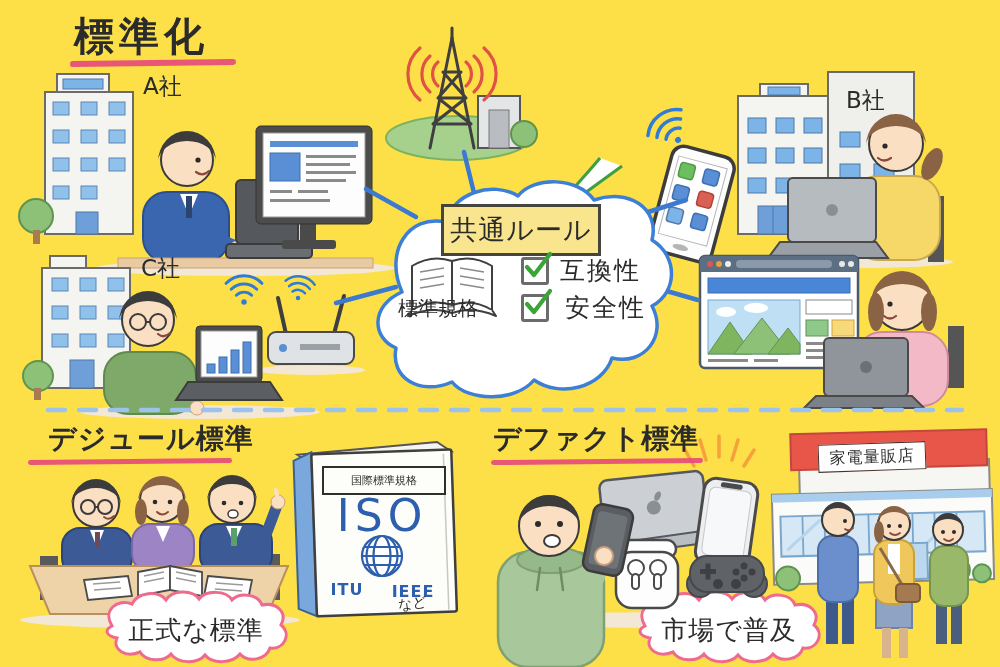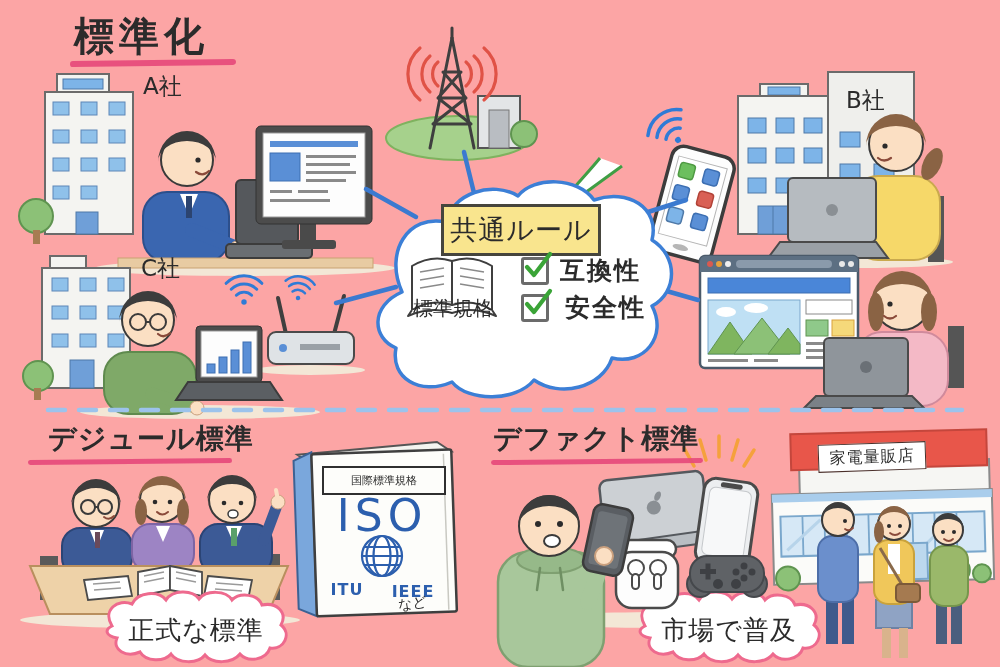--- a/index.html
+++ b/index.html
@@ -1,36 +1,36 @@
 <!DOCTYPE html>
 <html><head>
 <meta charset="utf-8">
 <style>
   html,body{margin:0;padding:0;background:#e9e9e9;}
-  .stage{position:relative;width:1000px;height:667px;background:#fca5a5;overflow:hidden;
+  .stage{position:relative;width:1000px;height:667px;background:#fde047;overflow:hidden;
          font-family:"DejaVu Sans",sans-serif;color:#2b2b2b;}
   .stage svg.art{position:absolute;left:0;top:0;}
   .label{position:absolute;line-height:1.1;white-space:nowrap;}
   .title{left:74px;top:14px;font-size:40px;font-weight:bold;letter-spacing:5px;}
   .underline{position:absolute;height:6px;background:#e5487a;border-radius:3px;opacity:.9;}
   .u-title{left:70px;top:60px;width:166px;transform:rotate(-.8deg);}
   .u-dejure{left:28px;top:459px;width:204px;height:5px;transform:rotate(-.6deg);}
   .u-defacto{left:491px;top:459px;width:212px;height:5px;transform:rotate(-.6deg);}
   .co-label{font-size:23px;font-weight:500;}
   .bubble-green{position:absolute;left:534px;top:117px;width:134px;height:46px;background:#fff;
       border:3px solid #3f9e44;border-radius:24px;display:flex;align-items:center;justify-content:center;
       font-size:25px;letter-spacing:1px;}
   .rule-box{position:absolute;left:441px;top:204px;width:154px;height:46px;background:#f9e58e;
       border:3px solid #46453d;display:flex;align-items:center;justify-content:center;
       font-size:27px;font-weight:400;letter-spacing:1px;}
-  .spec-caption{left:398px;top:297px;width:110px;text-align:center;font-size:20px;}
+  .spec-caption{left:398px;top:297px;width:110px;font-size:20px;}
   .check-row{position:absolute;display:flex;align-items:center;gap:11px;}
   .check-row .box{position:relative;width:22px;height:22px;border:3px solid #6b6b6b;border-radius:3px;background:#fff;}
   .check-row .box svg{position:absolute;left:-2px;top:-10px;overflow:visible;}
-  .check-row .txt{font-size:25px;letter-spacing:2px;font-weight:bold;}
+  .check-row .txt{font-size:25px;letter-spacing:2px;}
   .section-heading{font-size:28px;font-weight:600;letter-spacing:1px;}
   .book-header{position:absolute;left:322px;top:466px;width:120px;height:25px;border:2px solid #2f2f2f;
       background:#fdfdfa;display:flex;align-items:center;justify-content:center;font-size:11px;}
   .book-title{left:322px;top:492px;width:120px;text-align:center;font-size:44px;font-weight:400;
       color:#2c5fae;letter-spacing:5px;}
   .book-org{position:absolute;color:#2c5fae;font-size:16px;font-weight:600;letter-spacing:1px;}
   .book-etc{left:398px;top:596px;font-size:14px;transform:rotate(-8deg);}
   .bubble-pink-text{position:absolute;font-size:26px;letter-spacing:1px;text-align:center;}
   .store-sign{position:absolute;left:818px;top:443px;width:106px;height:26px;background:#fff;
       border:1.5px solid #4a2f2a;display:flex;align-items:center;justify-content:center;

